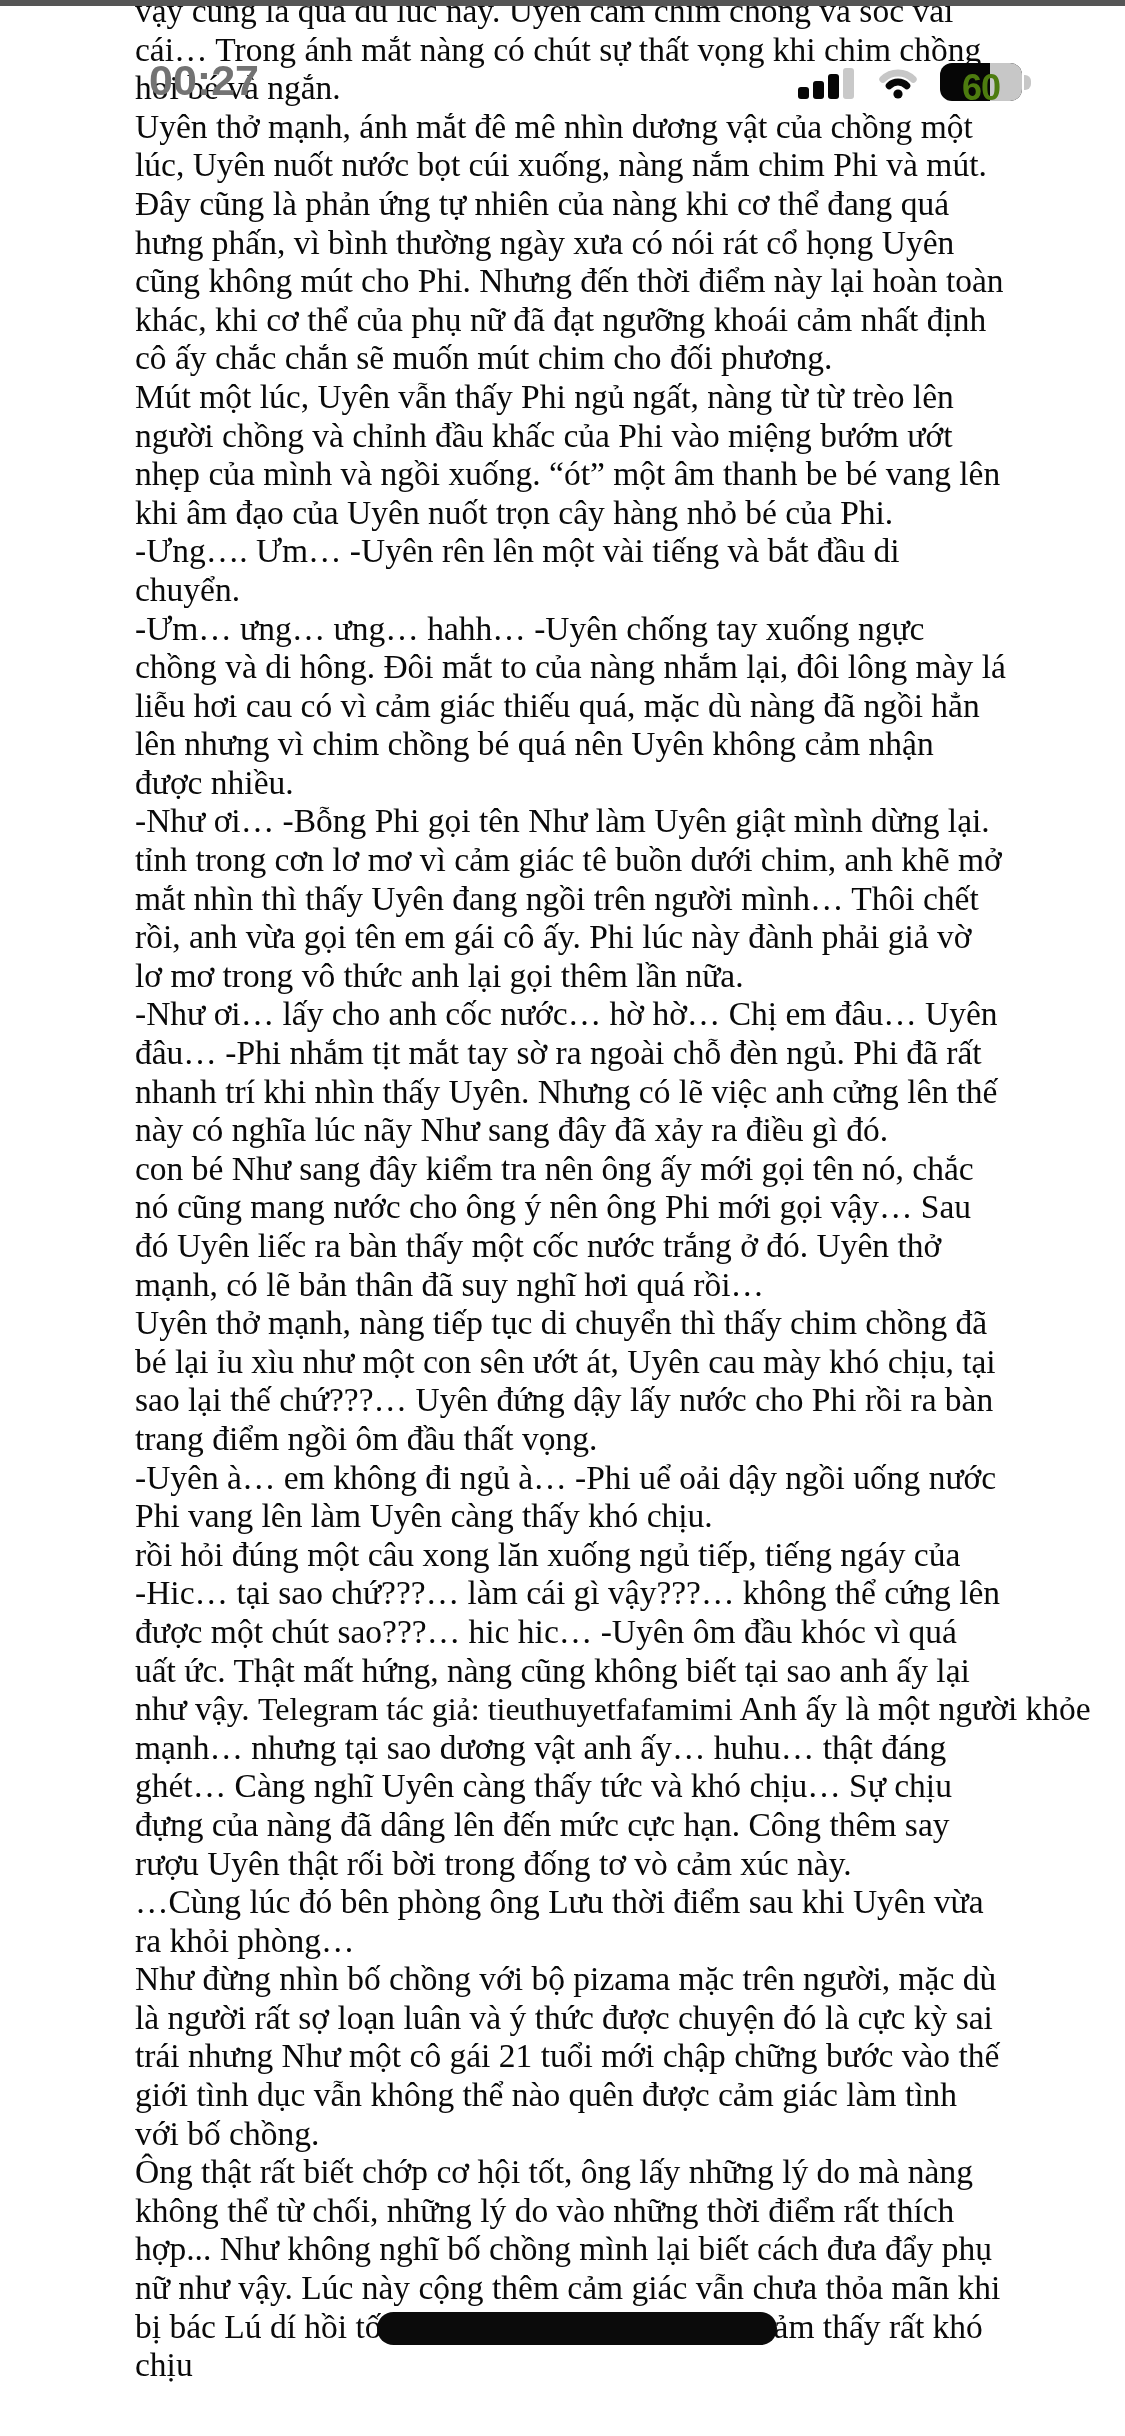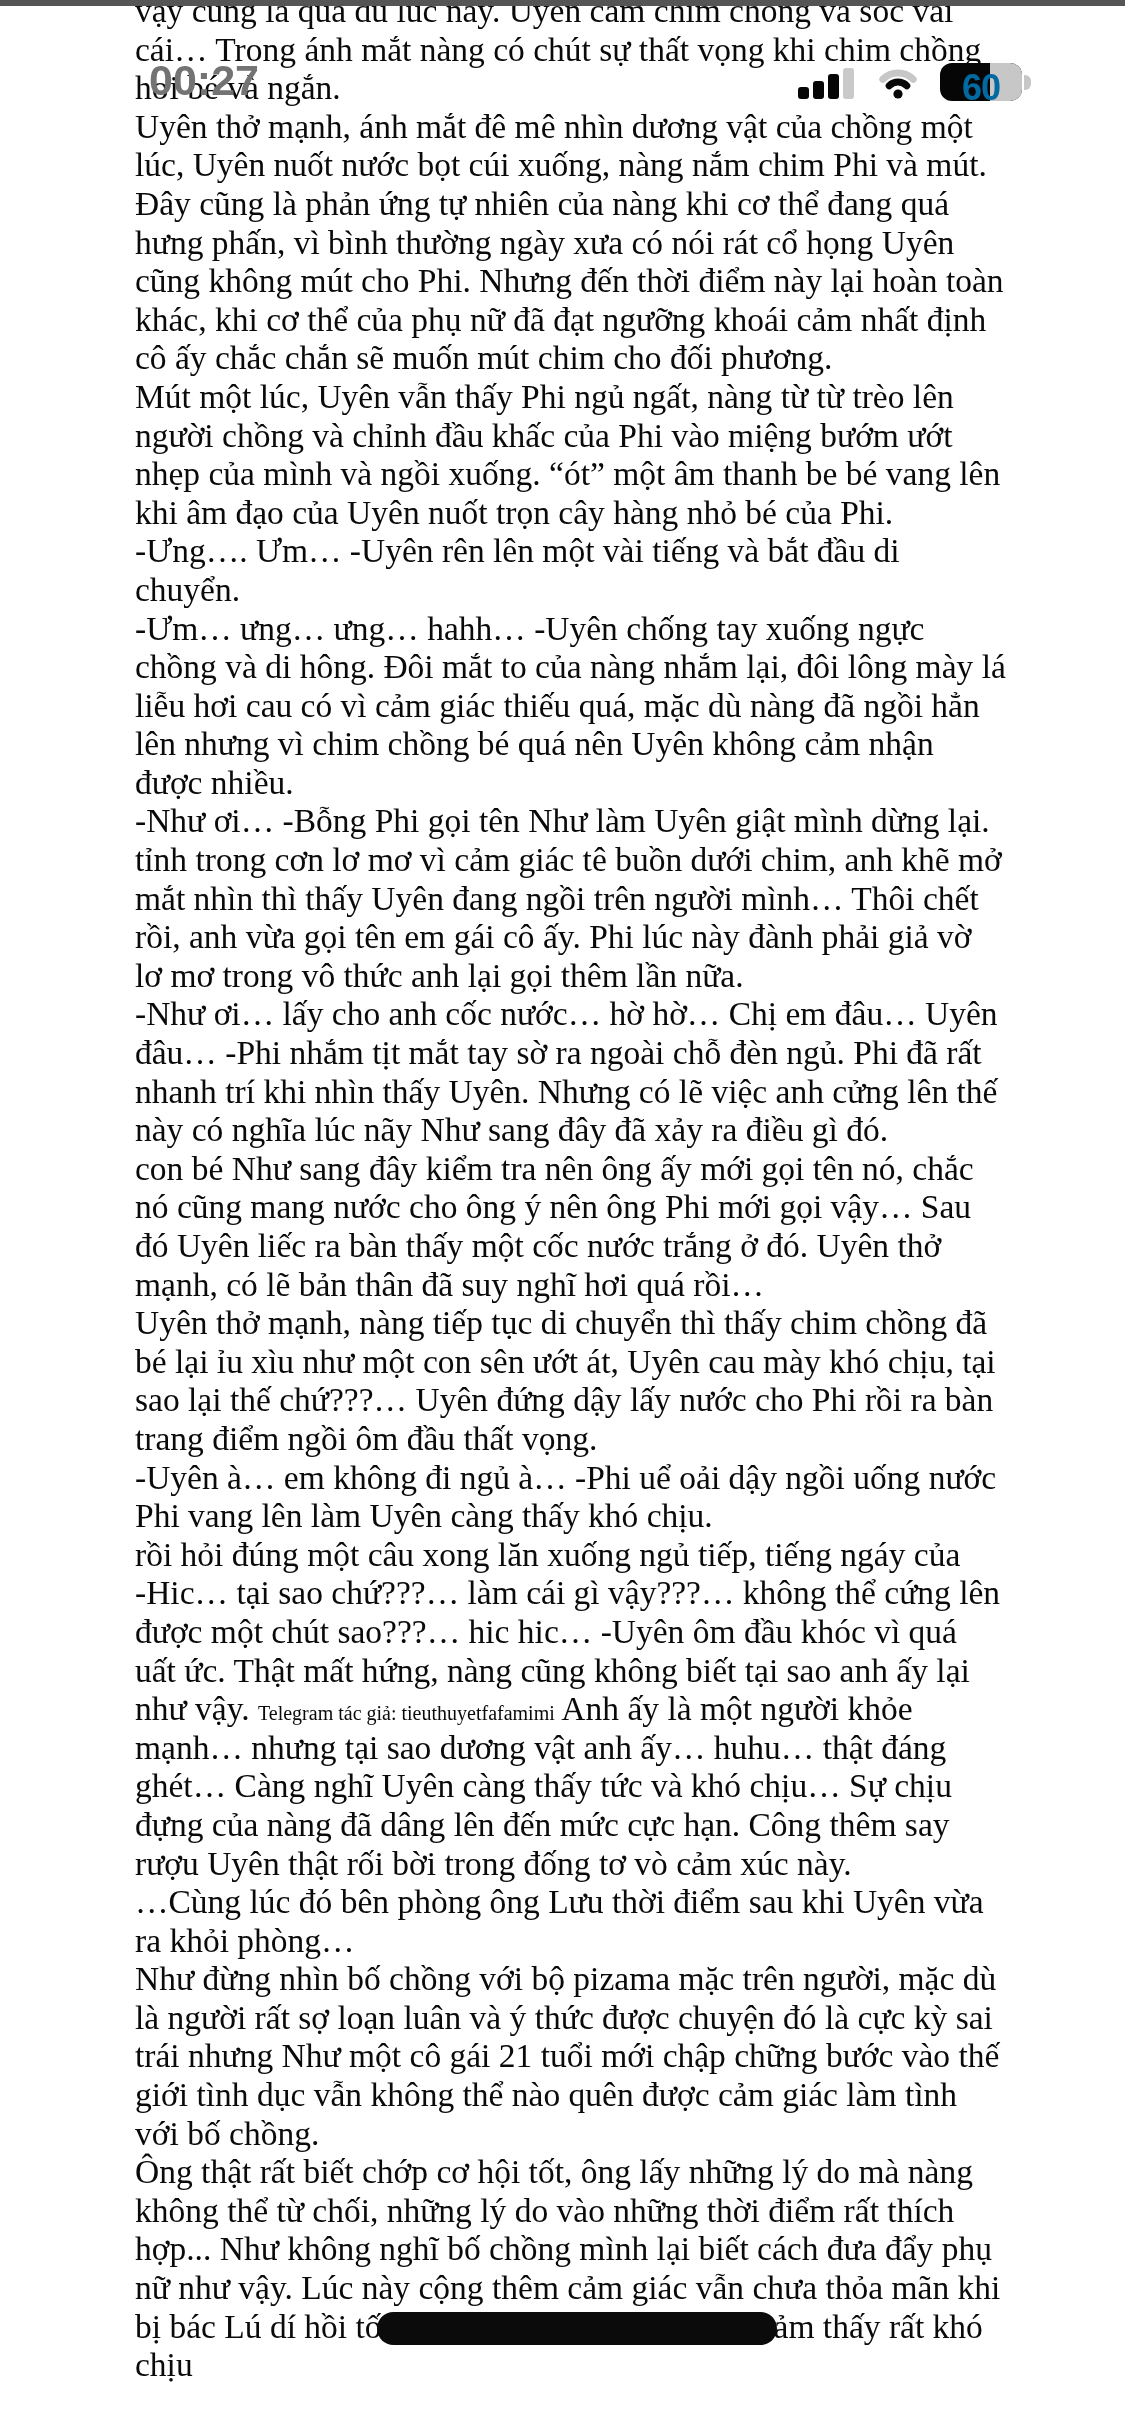--- a/index.html
+++ b/index.html
@@ -16,21 +16,21 @@
     left:135px;top:-14px;width:858px;
   }
   .line{
     height:38.6px;line-height:38.6px;
     white-space:nowrap;
     font-family:"Liberation Serif","DejaVu Serif",serif;
     font-size:33.5px;
     color:#0a0a0a;
   }
   .small-inline{
-    font-size:20px;
+    font-size:32px;
   }
   .redaction{
     display:inline-block;
     width:400px;height:33px;
     background:#0b0b0b;
     border-radius:16.5px;
     vertical-align:-7px;
     margin-left:-5px;margin-right:-3px;
   }
   
@@ -59,21 +59,21 @@
   }
   .battery-empty{
     position:absolute;right:0;top:0;width:32px;height:38px;
     background:#c7c7c7;
   }
   .battery-label{
     position:absolute;left:0;top:0;width:82px;height:50px;
     display:flex;align-items:center;justify-content:center;
     font-family:"Liberation Sans","DejaVu Sans",sans-serif;
     font-weight:700;font-size:36px;letter-spacing:-1px;
-    color:#0369a1;z-index:2;
+    color:#4d7c0f;z-index:2;
   }
   .battery-nub{
     position:absolute;left:84px;top:11.5px;width:7px;height:15px;
     background:#c7c7c7;border-radius:0 6px 6px 0;
   }
 </style>
 </head>
 <body>
 
 <div class="page">

